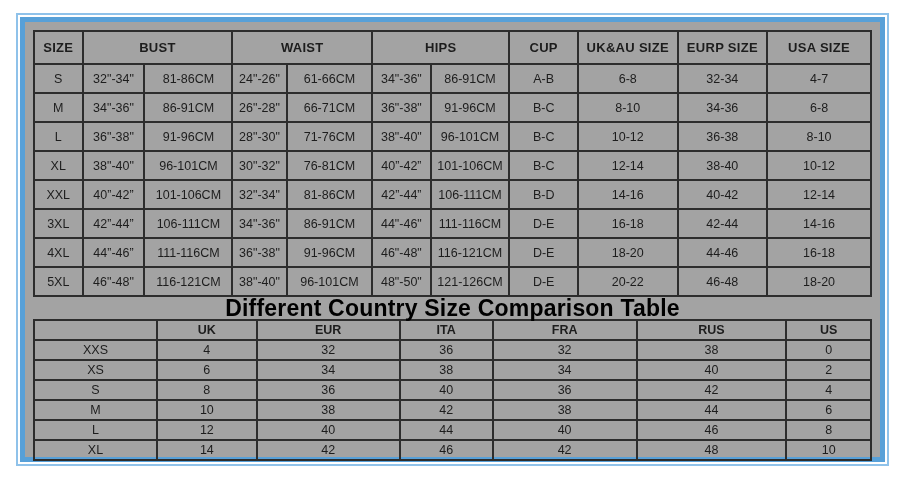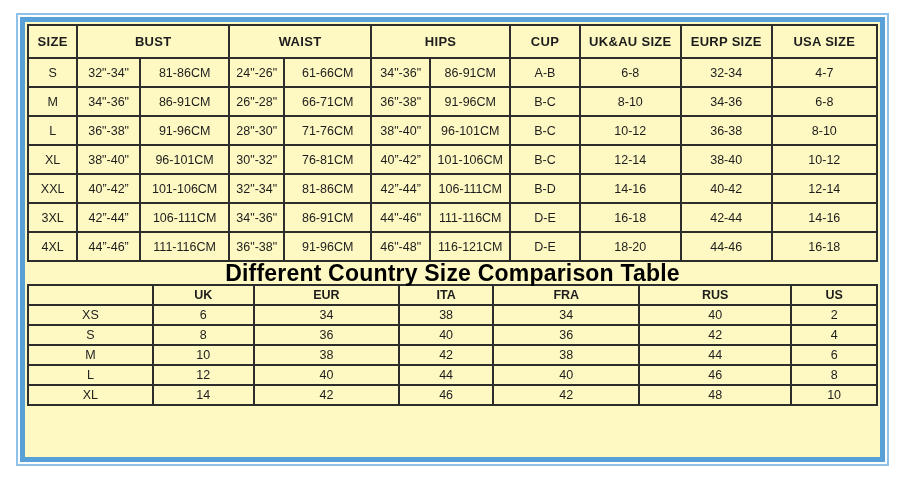--- a/index.html
+++ b/index.html
@@ -9,22 +9,22 @@
     font-family:"Liberation Sans","DejaVu Sans",sans-serif;
     color:#1d1d1d;
   }
   .frame{
     position:absolute;left:16px;top:13px;right:11px;bottom:16px;
     border:2px solid #8fc2ea;
   }
   .frame-inner{
     position:absolute;inset:2px;
     border:5px solid #57a0d8;
-    background:#fef9c3;
-    padding:2px;
+    background:#a3a3a3;
+    padding:8px;
     box-sizing:border-box;
   }
   table{width:100%;border-collapse:collapse;table-layout:fixed;}
   
   .size-table th,.size-table td{
     border:2px solid #2d2d2d;
     text-align:center;vertical-align:middle;
     overflow:hidden;white-space:nowrap;
   }
   .size-table th{height:29px;font-size:13px;font-weight:bold;letter-spacing:.3px;}
@@ -160,20 +160,33 @@
             <td>111-116CM</td>
             <td>36"-38"</td>
             <td>91-96CM</td>
             <td>46"-48"</td>
             <td>116-121CM</td>
             <td>D-E</td>
             <td>18-20</td>
             <td>44-46</td>
             <td>16-18</td>
           </tr>
+          <tr>
+            <td>5XL</td>
+            <td>46"-48"</td>
+            <td>116-121CM</td>
+            <td>38"-40"</td>
+            <td>96-101CM</td>
+            <td>48"-50"</td>
+            <td>121-126CM</td>
+            <td>D-E</td>
+            <td>20-22</td>
+            <td>46-48</td>
+            <td>18-20</td>
+          </tr>
         </tbody>
     </table>
 
     <div class="title-band">Different Country Size Comparison Table</div>
 
     <table class="comp-table">
       <colgroup>
         <col style="width:14.7%">
           <col style="width:11.9%">
           <col style="width:17.1%">
@@ -188,20 +201,29 @@
           <th>UK</th>
           <th>EUR</th>
           <th>ITA</th>
           <th>FRA</th>
           <th>RUS</th>
           <th>US</th>
         </tr>
       </thead>
       <tbody>
           <tr>
+            <td>XXS</td>
+            <td>4</td>
+            <td>32</td>
+            <td>36</td>
+            <td>32</td>
+            <td>38</td>
+            <td>0</td>
+          </tr>
+          <tr>
             <td>XS</td>
             <td>6</td>
             <td>34</td>
             <td>38</td>
             <td>34</td>
             <td>40</td>
             <td>2</td>
           </tr>
           <tr>
             <td>S</td>

